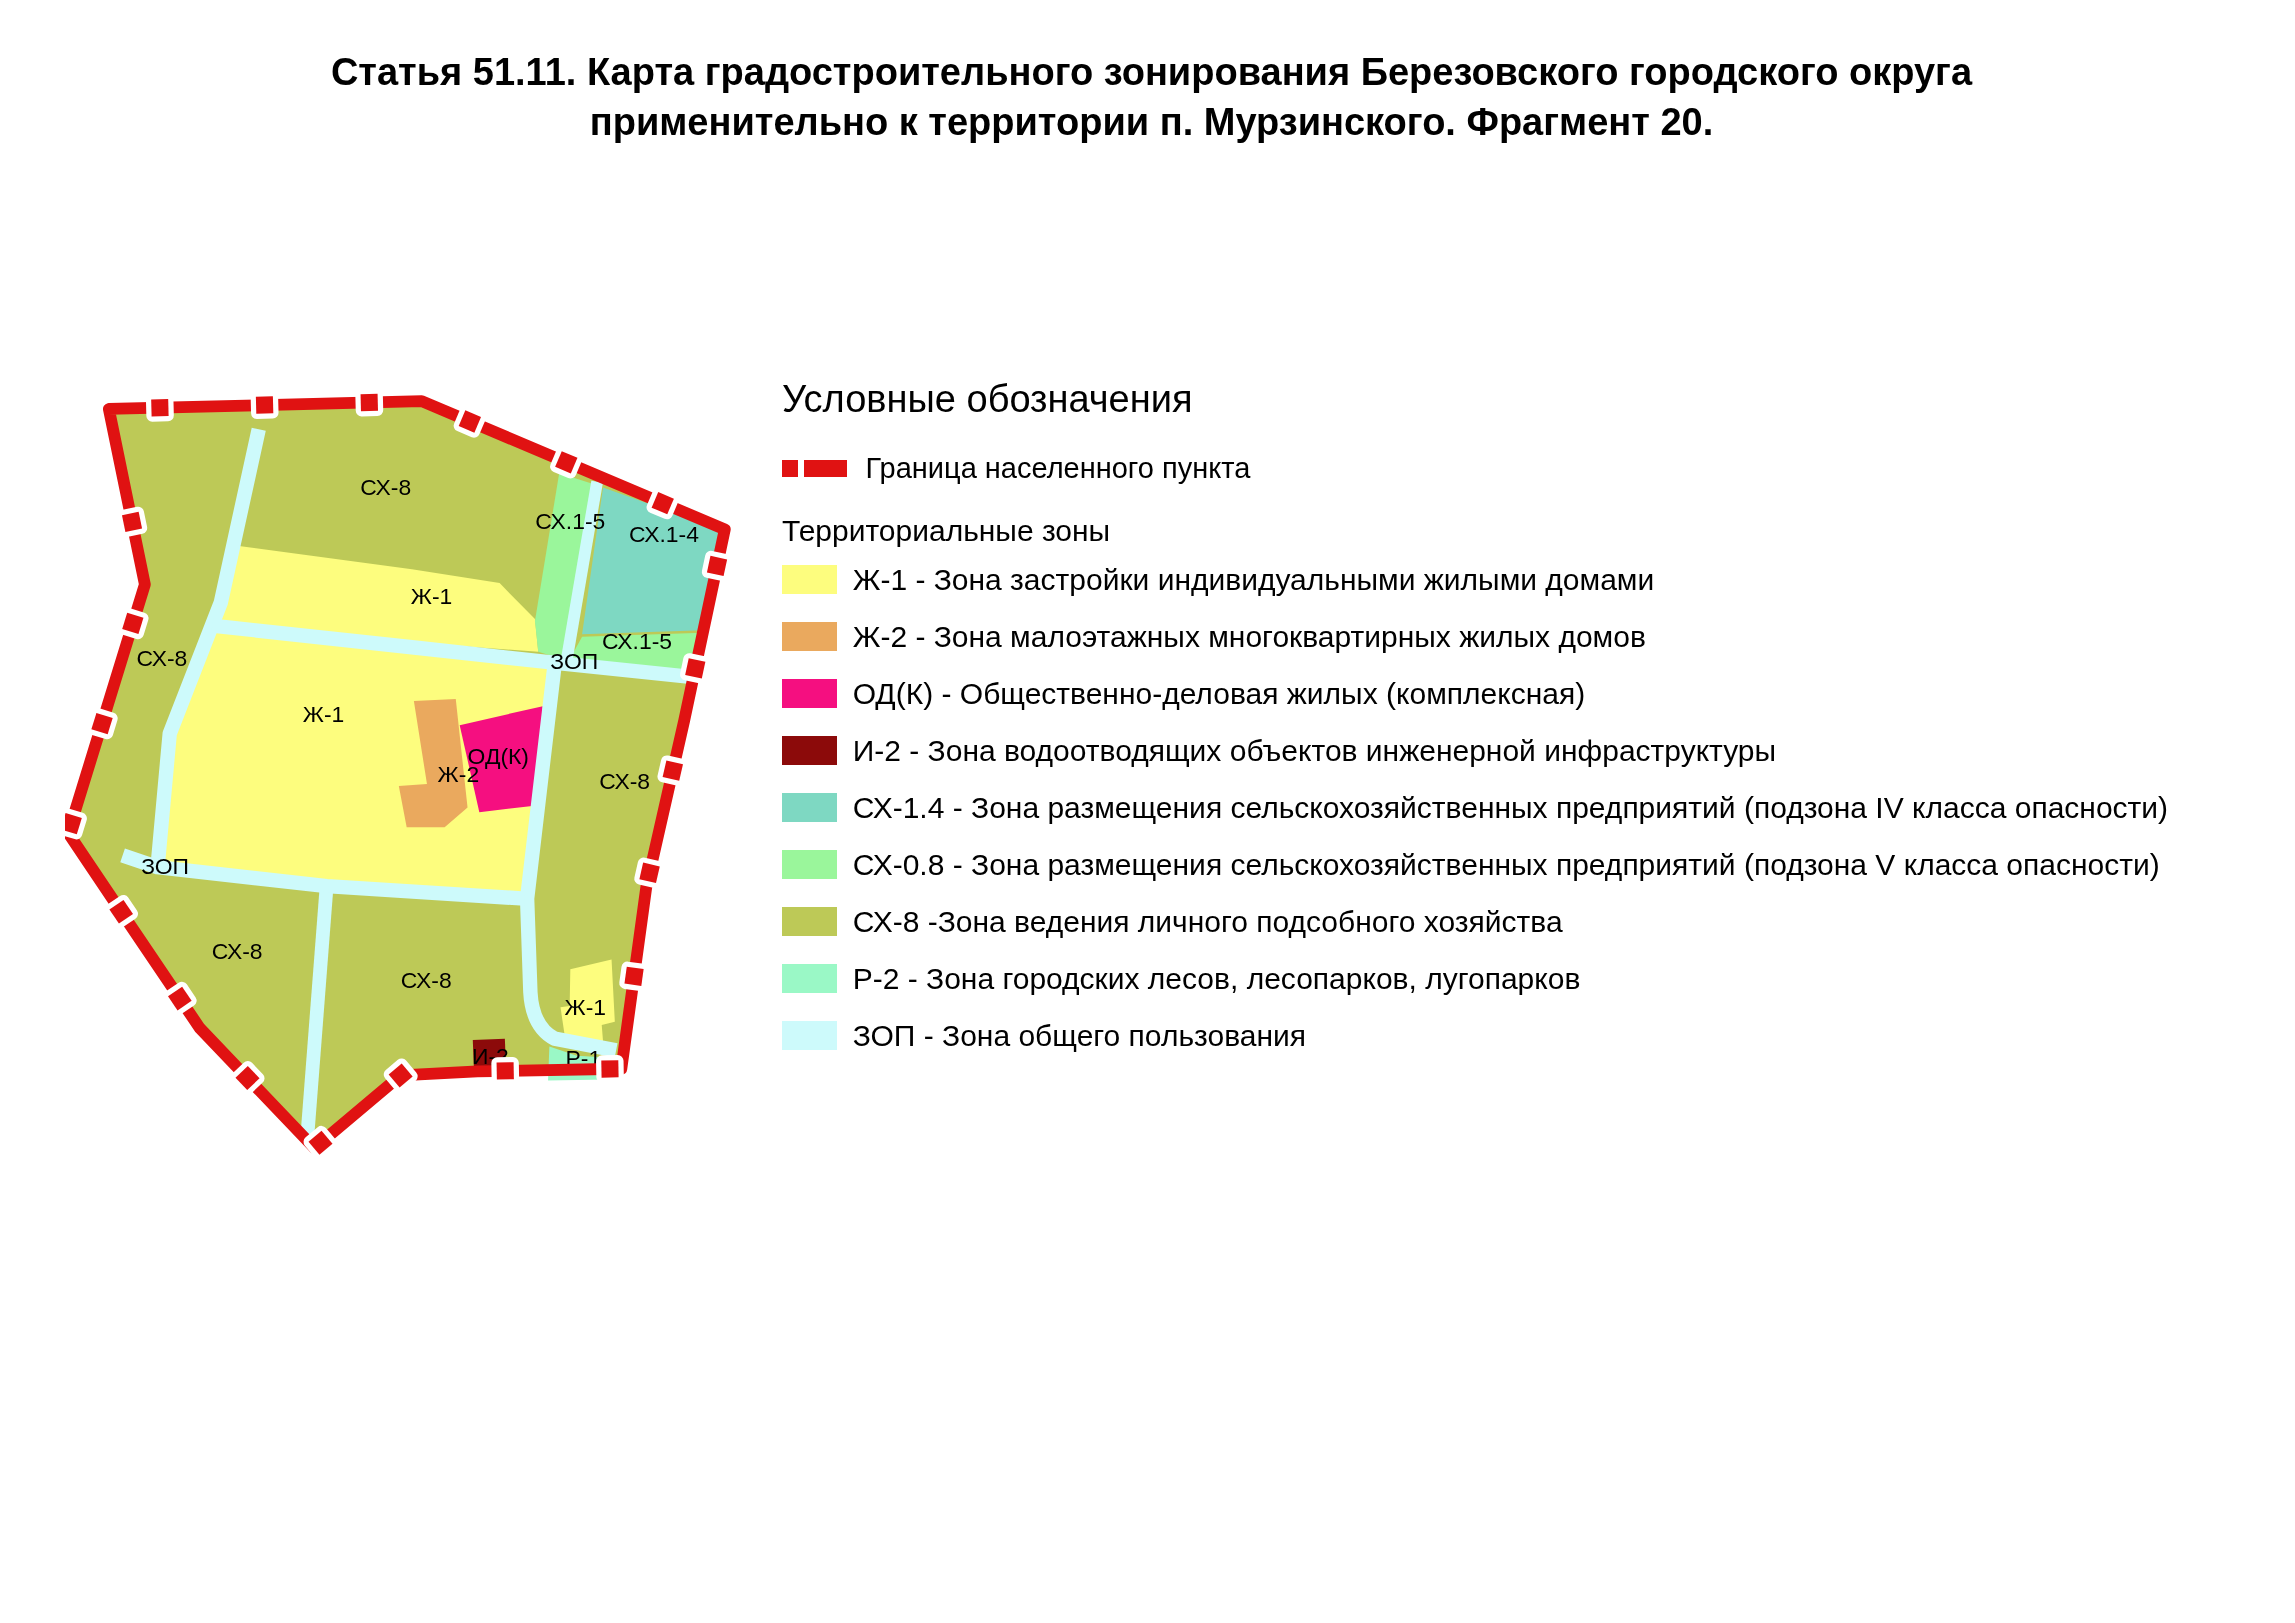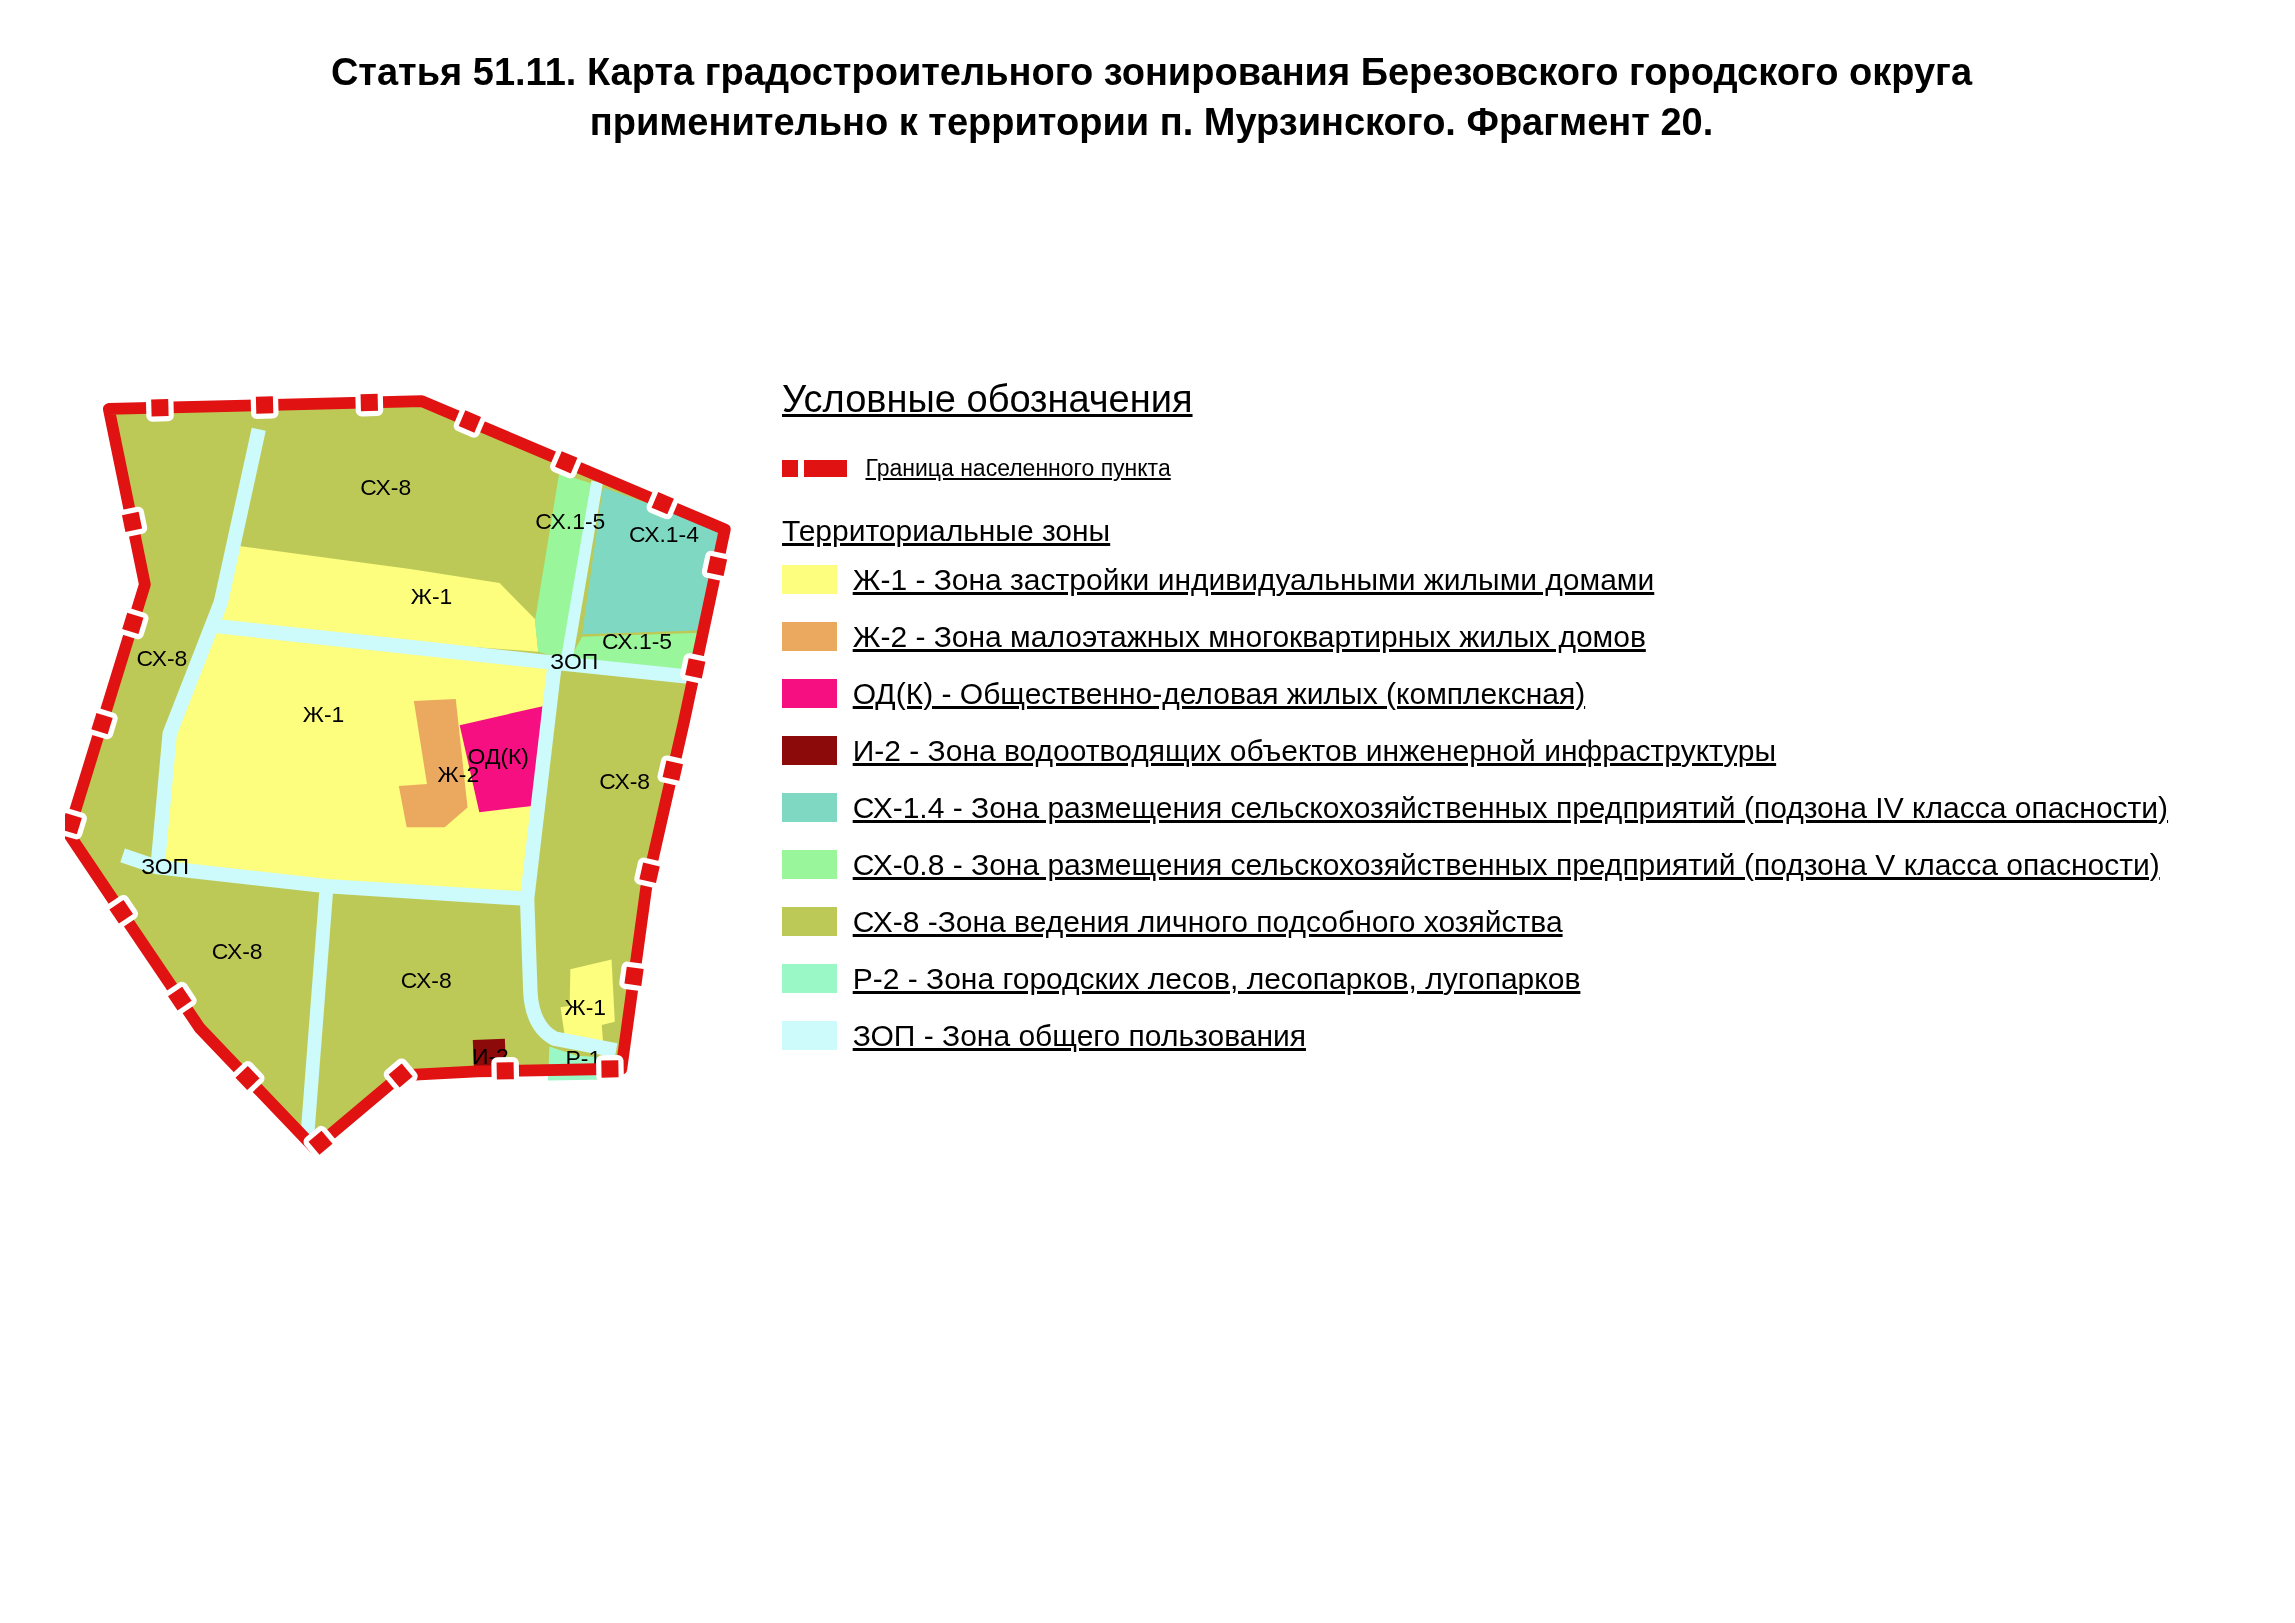--- a/index.html
+++ b/index.html
@@ -4,28 +4,28 @@
 <style>
   html,body{margin:0;padding:0;}
   body{
     width:2295px;height:1623px;position:relative;background:#ffffff;
     font-family:"Liberation Sans", sans-serif;color:#000;overflow:hidden;
   }
   .title{
     position:absolute;left:4px;top:47px;width:2295px;text-align:center;
     font-weight:bold;font-size:38px;line-height:50px;
   }
-  .legend{position:absolute;left:782px;top:378px;text-decoration:underline;}
+  .legend{position:absolute;left:782px;top:378px;}
   .legend-heading{font-size:38px;font-weight:normal;margin:0 0 31px 0;}
   .boundary-row{display:flex;align-items:center;height:33px;margin:0 0 29px 0;}
   .boundary-symbol{display:flex;align-items:center;width:73px;flex:none;}
   .bsq{width:15.7px;height:16.4px;flex:none;}
   .bgap{width:6.5px;flex:none;}
   .bdash{width:43px;height:17.7px;flex:none;}
-  .boundary-label{font-size:23px;margin-left:10.5px;white-space:nowrap;text-align:center;}
+  .boundary-label{font-size:29px;margin-left:10.5px;white-space:nowrap;text-align:center;}
   .zones-heading{font-size:30px;font-weight:normal;margin:0 0 17px 0;}
   .legend-items{display:flex;flex-direction:column;gap:28px;}
   .lrow{display:flex;align-items:center;height:29px;}
   .sw{width:55px;height:29px;flex:none;margin-right:15.7px;}
   .ltext{font-size:30px;white-space:nowrap;}
   #map{position:absolute;left:65px;top:367px;}
   #map text{
     font-family:"Liberation Sans", sans-serif;font-size:35px;fill:#000;
     text-anchor:middle;
   }

